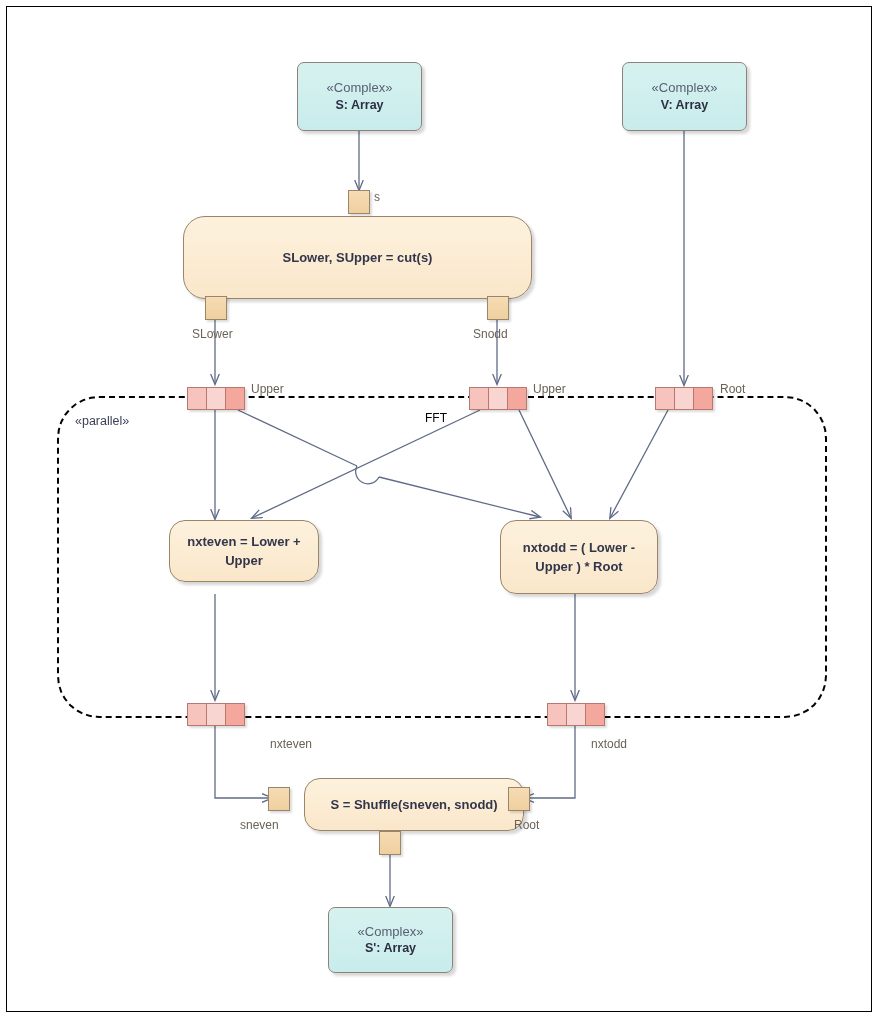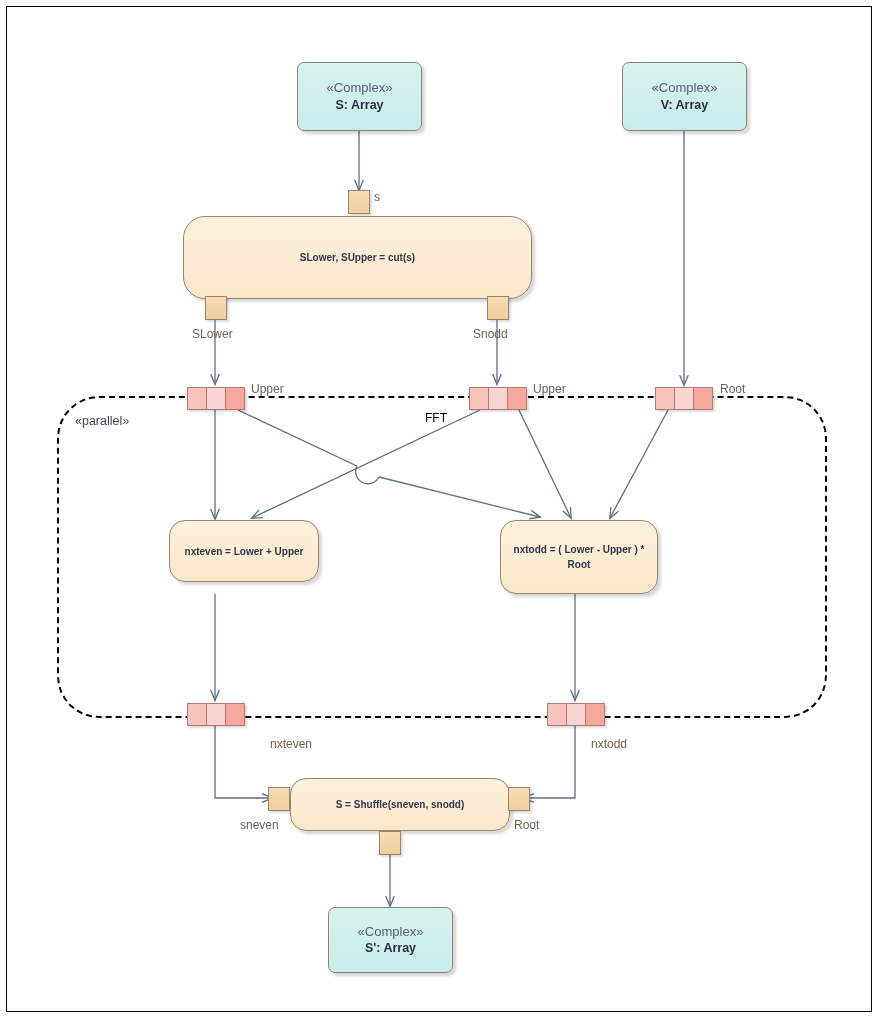--- a/index.html
+++ b/index.html
@@ -35,21 +35,21 @@
   .objnode .stereo{font-size:13px;color:#5a6074;line-height:1.35;}
   .objnode .nm{font-size:12.5px;font-weight:bold;color:#2b2f42;line-height:1.35;}
 
   
   .action{
     position:absolute;box-sizing:border-box;
     background:linear-gradient(180deg,#fdf1dd 0%,#fae7ca 100%);
     border:1.4px solid #9b8468;border-radius:16px;
     box-shadow:3px 3px 3px rgba(0,0,0,0.16);
     display:flex;align-items:center;justify-content:center;text-align:center;
-    font-size:10px;font-weight:bold;color:#32364b;line-height:1.5;
+    font-size:13px;font-weight:bold;color:#32364b;line-height:1.5;
     padding:4px 10px;
   }
   .action.big{border-radius:22px;}
 
   
   .pin{
     position:absolute;box-sizing:border-box;
     background:linear-gradient(180deg,#f6dcb4 0%,#efcf9e 100%);
     border:1.1px solid #9b8468;
     box-shadow:2px 2px 2px rgba(0,0,0,0.14);
@@ -198,21 +198,21 @@
   <div class="expnode" style="left:547px;top:703px;width:58px;height:23px;">
     <i class="c1" style="width:33.3%"></i>
       <i class="c2" style="width:33.3%"></i>
       <i class="c3" style="width:33.4%"></i>
   </div>
   <div class="elabel" style="left:591px;top:737px;">nxtodd</div>
 
   <div class="pin" style="left:268px;top:787px;width:22px;height:24px;"></div>
   <div class="elabel" style="left:240px;top:818px;">sneven</div>
 
-  <div class="action" style="left:290px;top:778px;width:220px;height:53px;">
+  <div class="action" style="left:304px;top:778px;width:220px;height:53px;">
     <span>S = Shuffle(sneven, snodd)</span>
   </div>
 
   <div class="pin" style="left:508px;top:787px;width:22px;height:24px;"></div>
   <div class="elabel" style="left:514px;top:818px;">Root</div>
 
   <div class="pin" style="left:379px;top:831px;width:22px;height:24px;"></div>
 
 </div>
 

